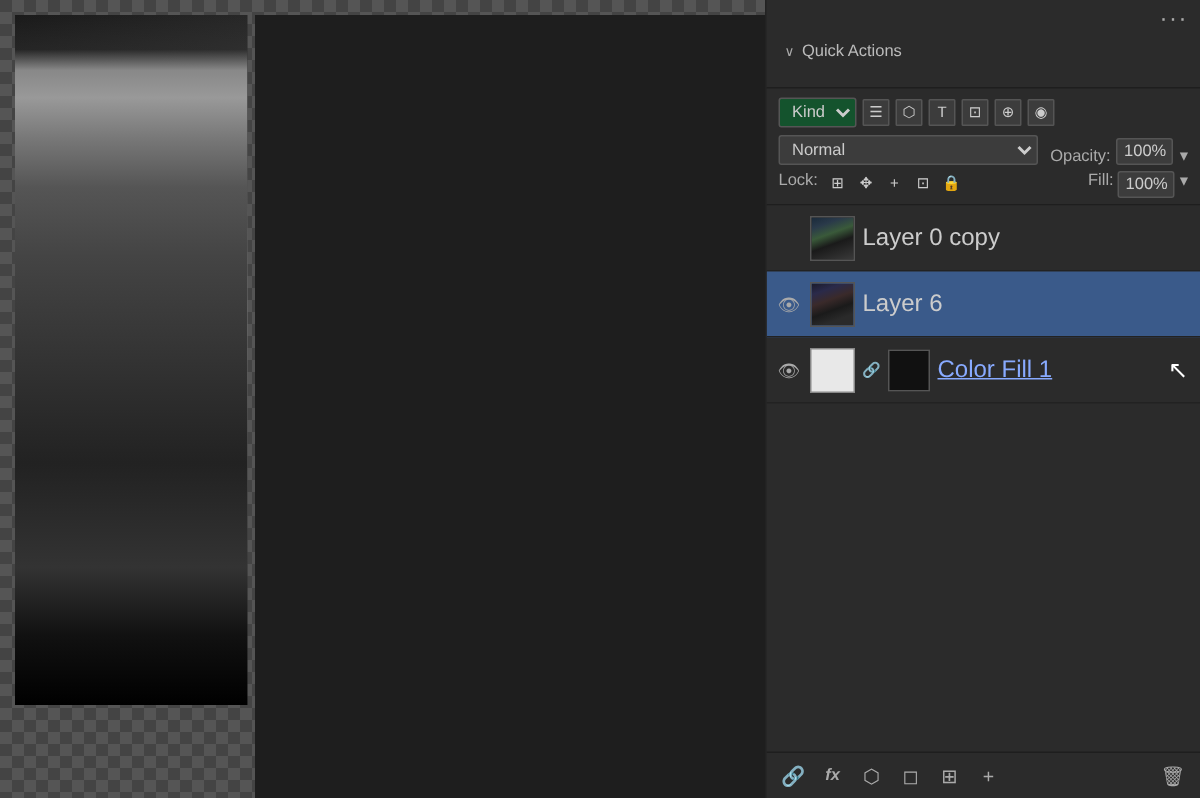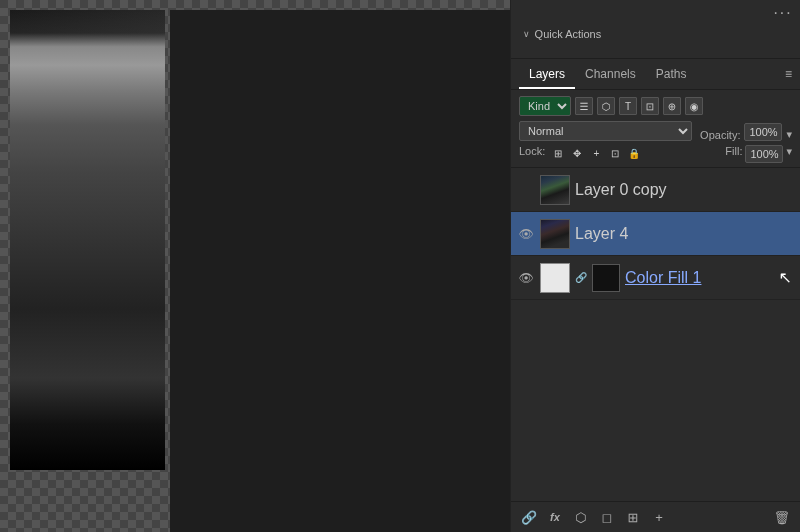--- a/index.html
+++ b/index.html
@@ -414,32 +414,20 @@
 
   <div class="quick-actions-panel">
     <div class="quick-actions-header">
       <span class="collapse-arrow">∨</span>
       <span>Quick Actions</span>
     </div>
   </div>
 
   <div class="layers-panel">
 
-    <div class="tabs-row">
-      <div class="tab active">
-        <span>Layers</span>
-      </div>
-      <div class="tab">
-        <span>Channels</span>
-      </div>
-      <div class="tab">
-        <span>Paths</span>
-      </div>
-      <span class="tab-menu-icon">≡</span>
-    </div>
 
     <div class="layer-controls">
 
       <div class="filter-row">
         <select class="kind-select">
           <option>Kind</option>
         </select>
         <div class="icon-btn">☰</div>
         <div class="icon-btn">⬡</div>
         <div class="icon-btn">T</div>
@@ -478,21 +466,21 @@
           <div class="thumb-photo"></div>
         </div>
         <span class="layer-name">Layer 0 copy</span>
       </div>
 
       <div class="layer-item selected">
         <div class="layer-visibility">👁</div>
         <div class="layer-thumbnail photo">
           <div class="thumb-photo2"></div>
         </div>
-        <span class="layer-name">Layer 4</span>
+        <span class="layer-name">Layer 6</span>
       </div>
 
       <div class="layer-item" style="position:relative;">
         <div class="layer-visibility">👁</div>
         <div class="layer-thumbnail color-fill" style="background:#e8e8e8;"></div>
         <span class="layer-chain">🔗</span>
         <div class="layer-mask" style="background:#111;"></div>
         <span class="layer-name linked">Color Fill 1</span>
 
         <span style="position:absolute;right:8px;font-size:16px;color:#fff;">↖</span>

